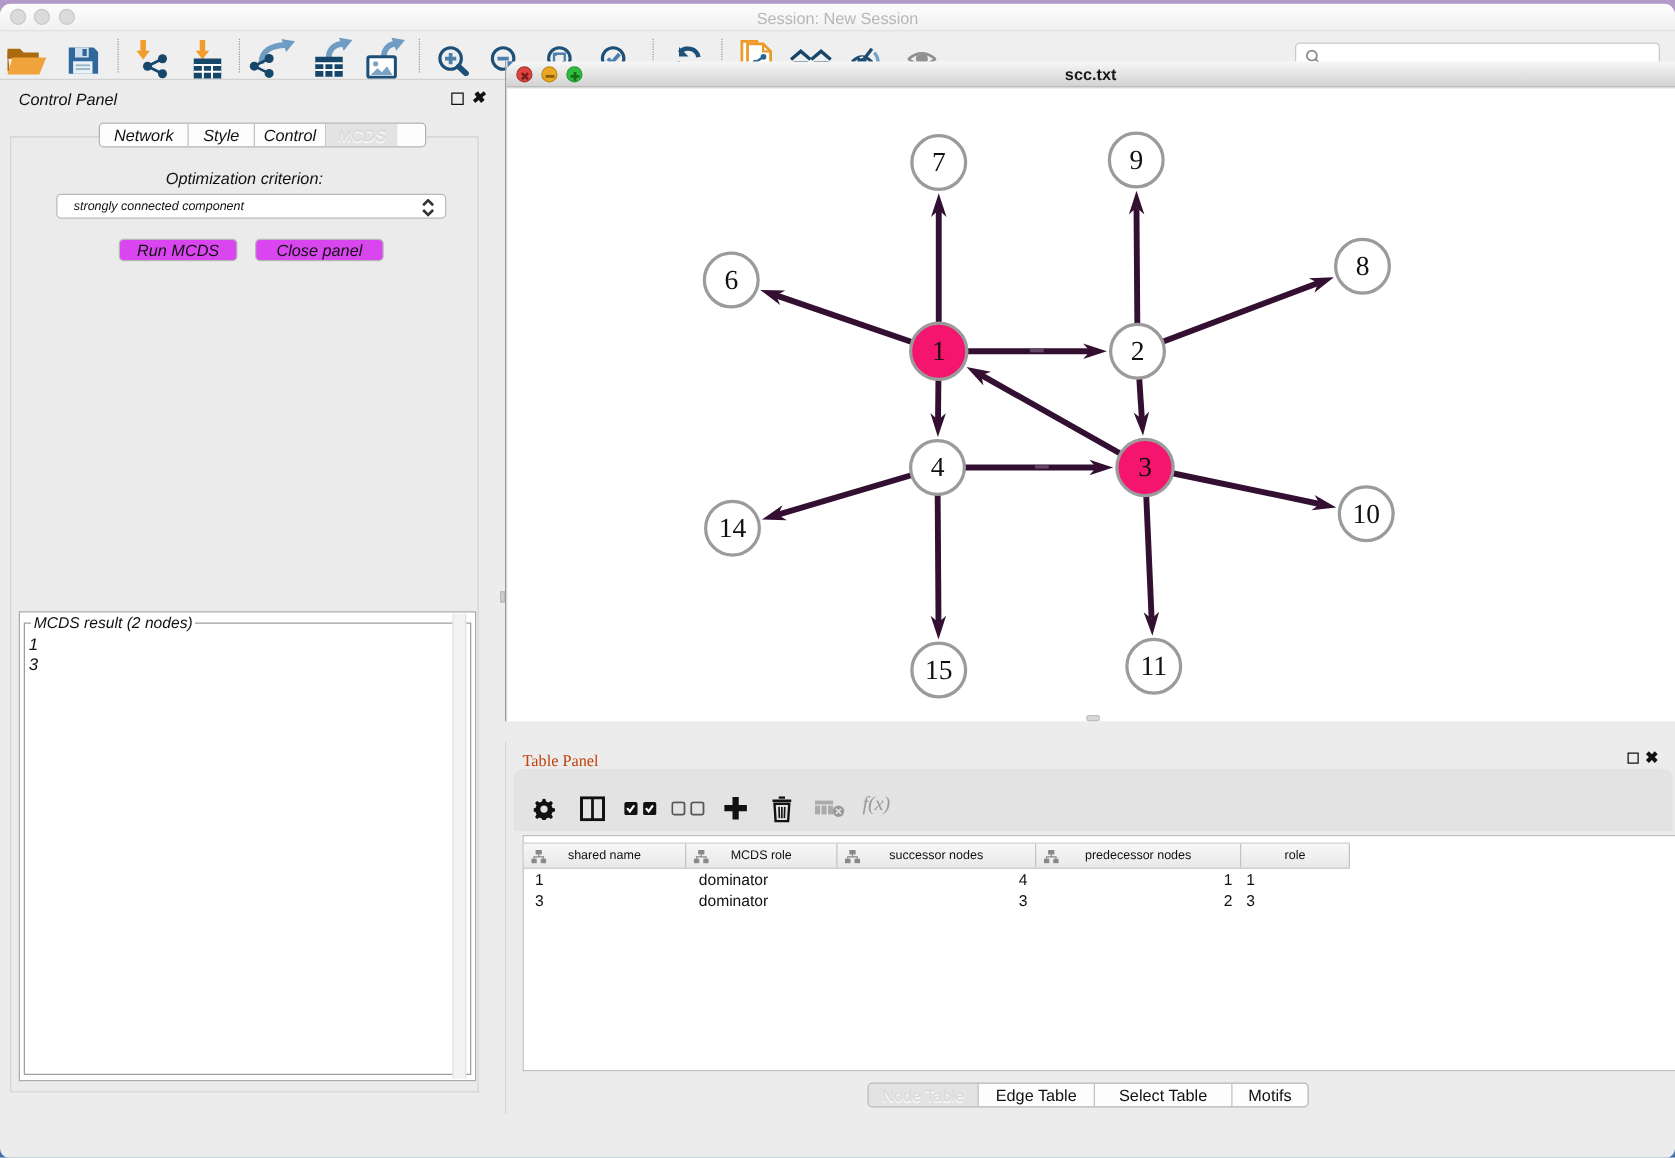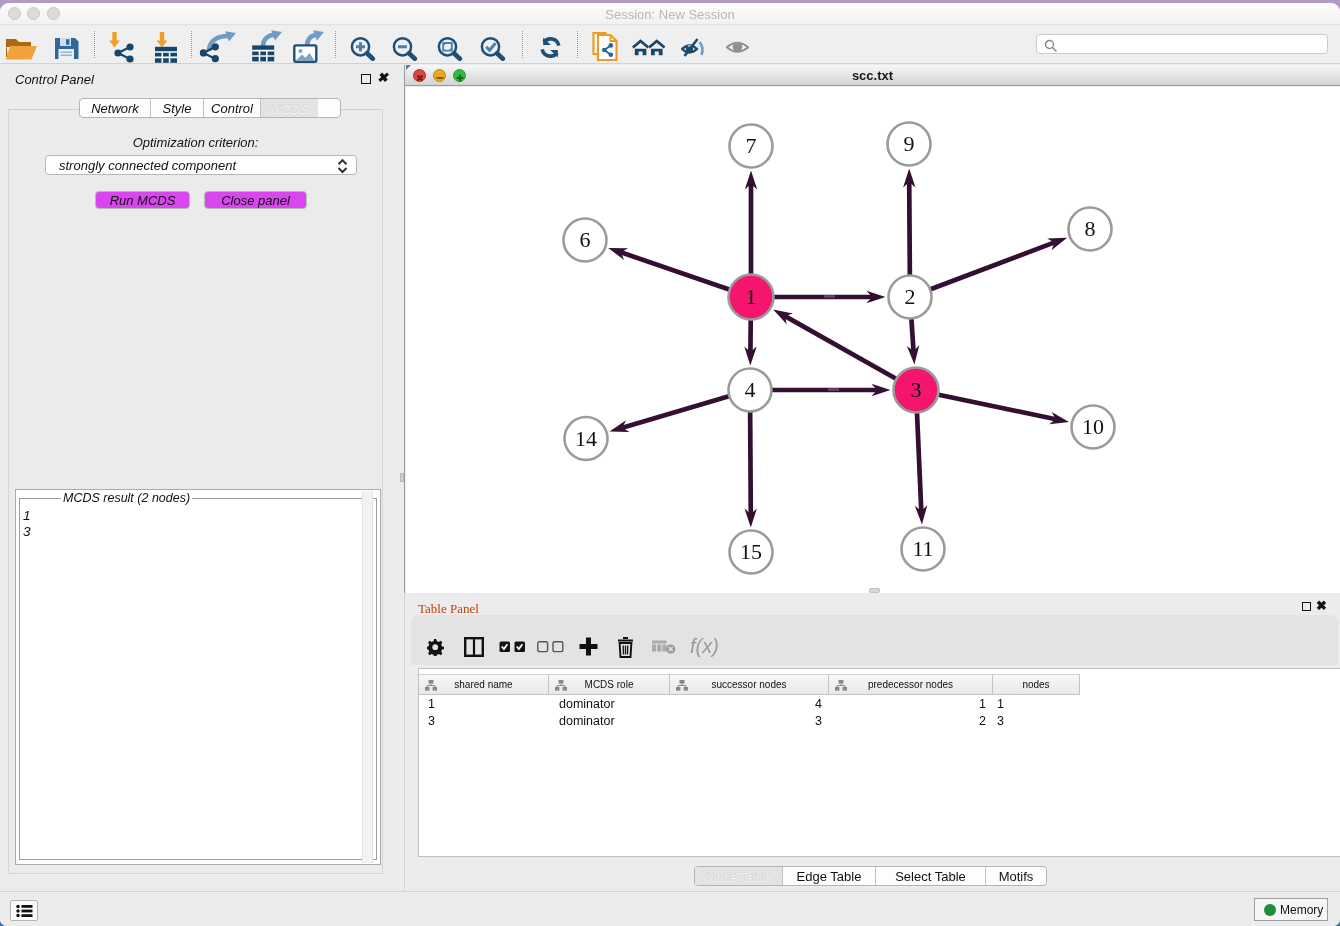--- a/index.html
+++ b/index.html
@@ -16,29 +16,29 @@
 #searchbox { position:absolute; left:1036px; top:8px; width:292px; height:20px; background:#fff; border:1px solid #c9c9c9; border-radius:4px; }
 
 #cpanel { position:absolute; left:0; top:61px; width:391px; height:827px; background:#ececec;font-style:italic; }
 #cphead { position:absolute; left:15px; top:8px; font-size:13px; color:#111; }
 .wsq { position:absolute; width:10px; height:10px; border:1.6px solid #111; }
 .wx { position:absolute; font-size:13px; font-weight:bold; color:#111; }
 #tabbar { position:absolute; z-index:3; left:79px; top:34px; width:262px; height:20px; border:1px solid #b4b4b4; border-radius:4px; background:#fdfdfd; display:flex; overflow:hidden; }
 .tab { font-size:13px; color:#111; text-align:center; line-height:19px; border-right:1px solid #c2c2c2; }
 #cpbody { position:absolute; left:8px; top:45px; width:375px; height:765px; border:1px solid #d5d5d5; border-top:1px solid #cfcfcf; background:#ebebeb; }
 #optlabel { position:absolute; left:0; top:25px; width:100%; text-align:center; font-size:13px; color:#111; }
-#dropdown { position:absolute; left:36px; top:45px; width:312px; height:20px; background:#fff; border:1px solid #b9b9b9; border-radius:4px; font-size:13px; color:#111; line-height:20px; padding-left:13px; }
+#dropdown { position:absolute; left:36px; top:45px; width:312px; height:20px; background:#fff; border:1px solid #b9b9b9; border-radius:4px; font-size:10px; color:#111; line-height:20px; padding-left:13px; }
 .btn { position:absolute; top:81px; height:18px; background:#d946ef; border:1px solid #b9b9b9; border-radius:4px; font-size:13px; color:#111; text-align:center; line-height:17px; }
 #mcdsbox { position:absolute; left:6px; top:379px; width:366px; height:376px; background:#fff; border:1px solid #ababab; }
-fieldset#mcds { position:absolute; left:3px; top:1px; right:3px; bottom:4px; border:1px solid #9e9e9e; background:transparent;padding-left:36px; }
+fieldset#mcds { position:absolute; left:3px; top:1px; right:3px; bottom:4px; border:1px solid #9e9e9e; background:transparent; }
 fieldset#mcds legend { font-size:12.5px; color:#111; margin-left:5px; padding:0 2px; }
 #mcdsvals { position:absolute; left:7px; top:18px; font-size:13.5px; color:#111; line-height:15.9px; }
 #mcdssb { position:absolute; right:7px; top:1px; bottom:1px; width:11px; background:#f3f3f3; border-left:1px solid #e3e3e3; border-right:1px solid #e3e3e3; }
 
-#netframe { position:absolute; left:404px; top:62px; width:936px; height:528px; border-left:1px solid #9a9a9a; }
+#netframe { position:absolute; left:404px; top:46px; width:936px; height:528px; border-left:1px solid #9a9a9a; }
 #nettitle { position:absolute; left:0; top:0; width:100%; height:21px; background:linear-gradient(#f7f7f7,#d3d3d3); border-bottom:1px solid #9c9c9c; border-radius:5px 0 0 0; }
 .mactl { position:absolute; top:4px; width:13px; height:13px; border-radius:50%; }
 #netcanvas { position:absolute; left:1px; top:22px; width:935px; height:506px; background:#fff; }
 
 #tpanel { position:absolute; left:404px; top:590px; width:936px; height:298px; background:#ececec; border-left:1px solid #d5d5d5; }
 #tphead { position:absolute; left:13px; top:8px; font-size:13px; color:#c2410c;font-family:Liberation Serif, serif; }
 #ttoolbar { position:absolute; left:6px; top:22px; width:927px; height:50px; background:#e3e3e3; border-radius:7px 7px 0 0; }
 #ttable { position:absolute; left:13px; top:75px; width:1318px; height:189px; background:#fff; border:1px solid #c0c0c0; }
 #thead { position:absolute; left:0; top:5px; height:21px; background:linear-gradient(#f7f7f7,#e9e9e9); border-top:1px solid #d0d0d0; border-bottom:1px solid #c4c4c4; }
 .hcol { position:absolute; top:0; height:100%; border-right:1px solid #c4c4c4; font-size:10px; color:#111; text-align:center; line-height:20px; }
@@ -321,21 +321,21 @@
         <svg style="position:absolute; left:241px; top:24px" width="24" height="15" viewBox="0 0 24 15">
           <g fill="#aaa">
             <rect x="0" y="1.5" width="14.5" height="3"></rect>
             <rect x="0" y="5.5" width="4.1" height="7"></rect>
             <rect x="5.2" y="5.5" width="4.1" height="7"></rect>
             <rect x="10.4" y="5.5" width="4.1" height="7"></rect>
           </g>
           <circle cx="18.8" cy="10" r="4.6" fill="#999"></circle>
           <path d="M16.8 8 l4 4 M20.8 8 l-4 4" stroke="#e3e3e3" stroke-width="1.4"></path>
         </svg>
-        <div style="position:absolute; left:279px; top:20px; font-family:Liberation Sans, sans-serif; font-style:italic; font-size:20px; color:#9a9a9a;text-align:center;">f(x)</div>
+        <div style="position:absolute; left:279px; top:20px; font-family:Liberation Serif, serif; font-style:italic; font-size:16px; color:#9a9a9a;text-align:center;">f(x)</div>
       </div>
     <div id="ttable">
         <div id="thead" style="width:661px;">
           <div class="hcol" style="left:0px; width:130px;"><svg class="hicon" width="12" height="11" viewBox="0 0 12 11">
               <rect x="3.5" y="0" width="5" height="3.6" fill="#888"></rect>
               <rect x="0" y="7" width="4.4" height="3.6" fill="#888"></rect>
               <rect x="7.6" y="7" width="4.4" height="3.6" fill="#888"></rect>
               <path d="M6 3.5 v2 M2.2 7 v-1.5 h7.6 v1.5" stroke="#888" stroke-width="1" fill="none"></path>
             </svg>shared name</div>
           <div class="hcol" style="left:130px; width:121px;"><svg class="hicon" width="12" height="11" viewBox="0 0 12 11">
@@ -349,48 +349,33 @@
               <rect x="0" y="7" width="4.4" height="3.6" fill="#888"></rect>
               <rect x="7.6" y="7" width="4.4" height="3.6" fill="#888"></rect>
               <path d="M6 3.5 v2 M2.2 7 v-1.5 h7.6 v1.5" stroke="#888" stroke-width="1" fill="none"></path>
             </svg>successor nodes</div>
           <div class="hcol" style="left:410px; width:164px;"><svg class="hicon" width="12" height="11" viewBox="0 0 12 11">
               <rect x="3.5" y="0" width="5" height="3.6" fill="#888"></rect>
               <rect x="0" y="7" width="4.4" height="3.6" fill="#888"></rect>
               <rect x="7.6" y="7" width="4.4" height="3.6" fill="#888"></rect>
               <path d="M6 3.5 v2 M2.2 7 v-1.5 h7.6 v1.5" stroke="#888" stroke-width="1" fill="none"></path>
             </svg>predecessor nodes</div>
-          <div class="hcol" style="left:574px; width:87px;">nodes</div>
+          <div class="hcol" style="left:574px; width:87px;">role</div>
         </div>
         <div class="trow" style="left:9px; top:28px;">1</div>
         <div class="trow" style="left:140px; top:28px;">dominator</div>
         <div class="trow" style="left:251px; top:28px; width:152px; text-align:right;">4</div>
         <div class="trow" style="left:410px; top:28px; width:157px; text-align:right;">1</div>
         <div class="trow" style="left:578px; top:28px;">1</div>
         <div class="trow" style="left:9px; top:45px;">3</div>
         <div class="trow" style="left:140px; top:45px;">dominator</div>
         <div class="trow" style="left:251px; top:45px; width:152px; text-align:right;">3</div>
         <div class="trow" style="left:410px; top:45px; width:157px; text-align:right;">2</div>
         <div class="trow" style="left:578px; top:45px;">3</div>
       </div>
     <div id="btabs">
       <div class="btab" style="width:88px; background:#e3e3e3; color:#d9d9d9; text-shadow:0 1px 0 #f8f8f8;">Node Table</div>
       <div class="btab" style="width:93px;">Edge Table</div>
       <div class="btab" style="width:110px;">Select Table</div>
       <div class="btab" style="width:60px; border-right:none;">Motifs</div>
     </div>
   </div>
-  <div id="statusbar">
-    <div id="listbtn">
-        <svg style="position:absolute; left:5px; top:3px" width="17" height="14" viewBox="0 0 17 14">
-          <g fill="#111">
-            <circle cx="2" cy="2.5" r="1.7"></circle>
-            <circle cx="2" cy="7" r="1.7"></circle>
-            <circle cx="2" cy="11.5" r="1.7"></circle>
-            <rect x="5.5" y="1" width="11" height="2.8"></rect>
-            <rect x="5.5" y="5.6" width="11" height="2.8"></rect>
-            <rect x="5.5" y="10.2" width="11" height="2.8"></rect>
-          </g>
-        </svg>
-      </div>
-    <div id="membtn"><span style="display:inline-block; width:12px; height:12px; border-radius:50%; background:#1d8c3c; margin:5px 4px 0 9px; vertical-align:-2px;"></span>Memory</div>
-  </div>
 </div>
 
 </body></html>

